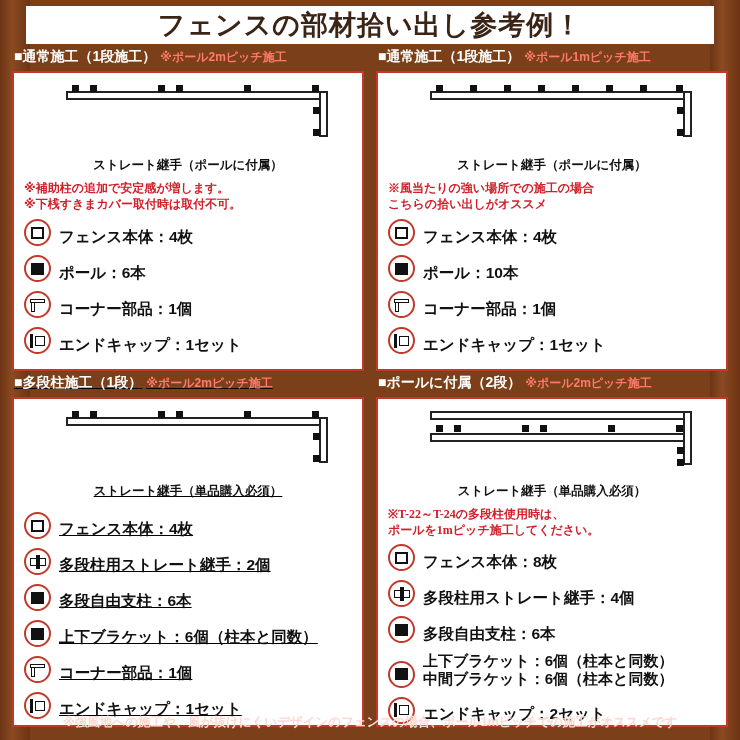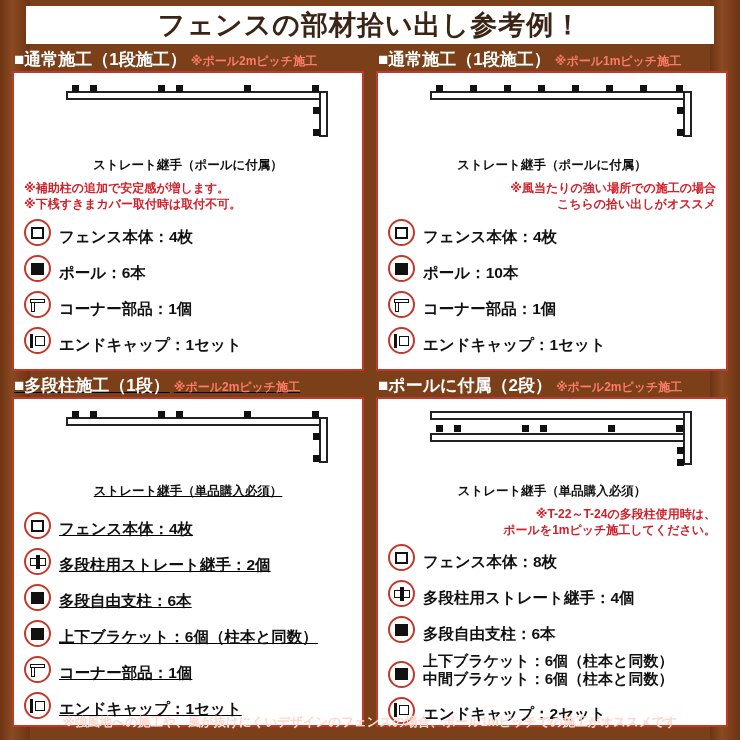--- a/index.html
+++ b/index.html
@@ -33,21 +33,21 @@
   .cell.c1{left:0px;top:0px;}
   .cell.c2{left:364px;top:0px;}
   .cell.c3{left:0px;top:326px;text-decoration:underline;}
   .cell.c4{left:364px;top:326px;}
   .cell-head{
     display:flex;align-items:baseline;gap:4px;
     height:20px;margin-bottom:3px;padding-left:2px;
     white-space:nowrap;
   }
   .cell-head .main{
-    font-size:17px;font-weight:bold;color:#ffffff;
+    font-size:14px;font-weight:bold;color:#ffffff;
   }
   .cell-head .sub{
     font-size:12px;font-weight:bold;color:#ffd9d0;
   }
   .cell-head .sub .red{color:#ff7a6a;}
   .panel{
     background:#ffffff;
     border:2px solid #c0392b;
     box-sizing:border-box;
     padding:8px 10px 8px 10px;
@@ -69,21 +69,21 @@
   .vrail{
     position:absolute;background:#ffffff;border:2px solid #222;box-sizing:border-box;
     width:9px;
   }
   .capnote{
     text-align:center;font-size:12.5px;color:#111;font-weight:bold;margin-top:18px;
   }
   .rednote{
     color:#d0202a;font-size:12px;font-weight:bold;line-height:1.35;margin-top:6px;
   }
-  .rednote.center{text-align:right;}
+  .rednote.center{text-align:left;font-family:Liberation Serif, serif;}
 
   .items{margin-top:7px;}
   .item{
     display:flex;align-items:flex-end;gap:8px;margin-bottom:9px;
   }
   .badge{
     width:27px;height:27px;border:2px solid #c0392b;border-radius:50%;
     box-sizing:border-box;display:flex;align-items:center;justify-content:center;
     flex:0 0 auto;background:#fff;
   }

